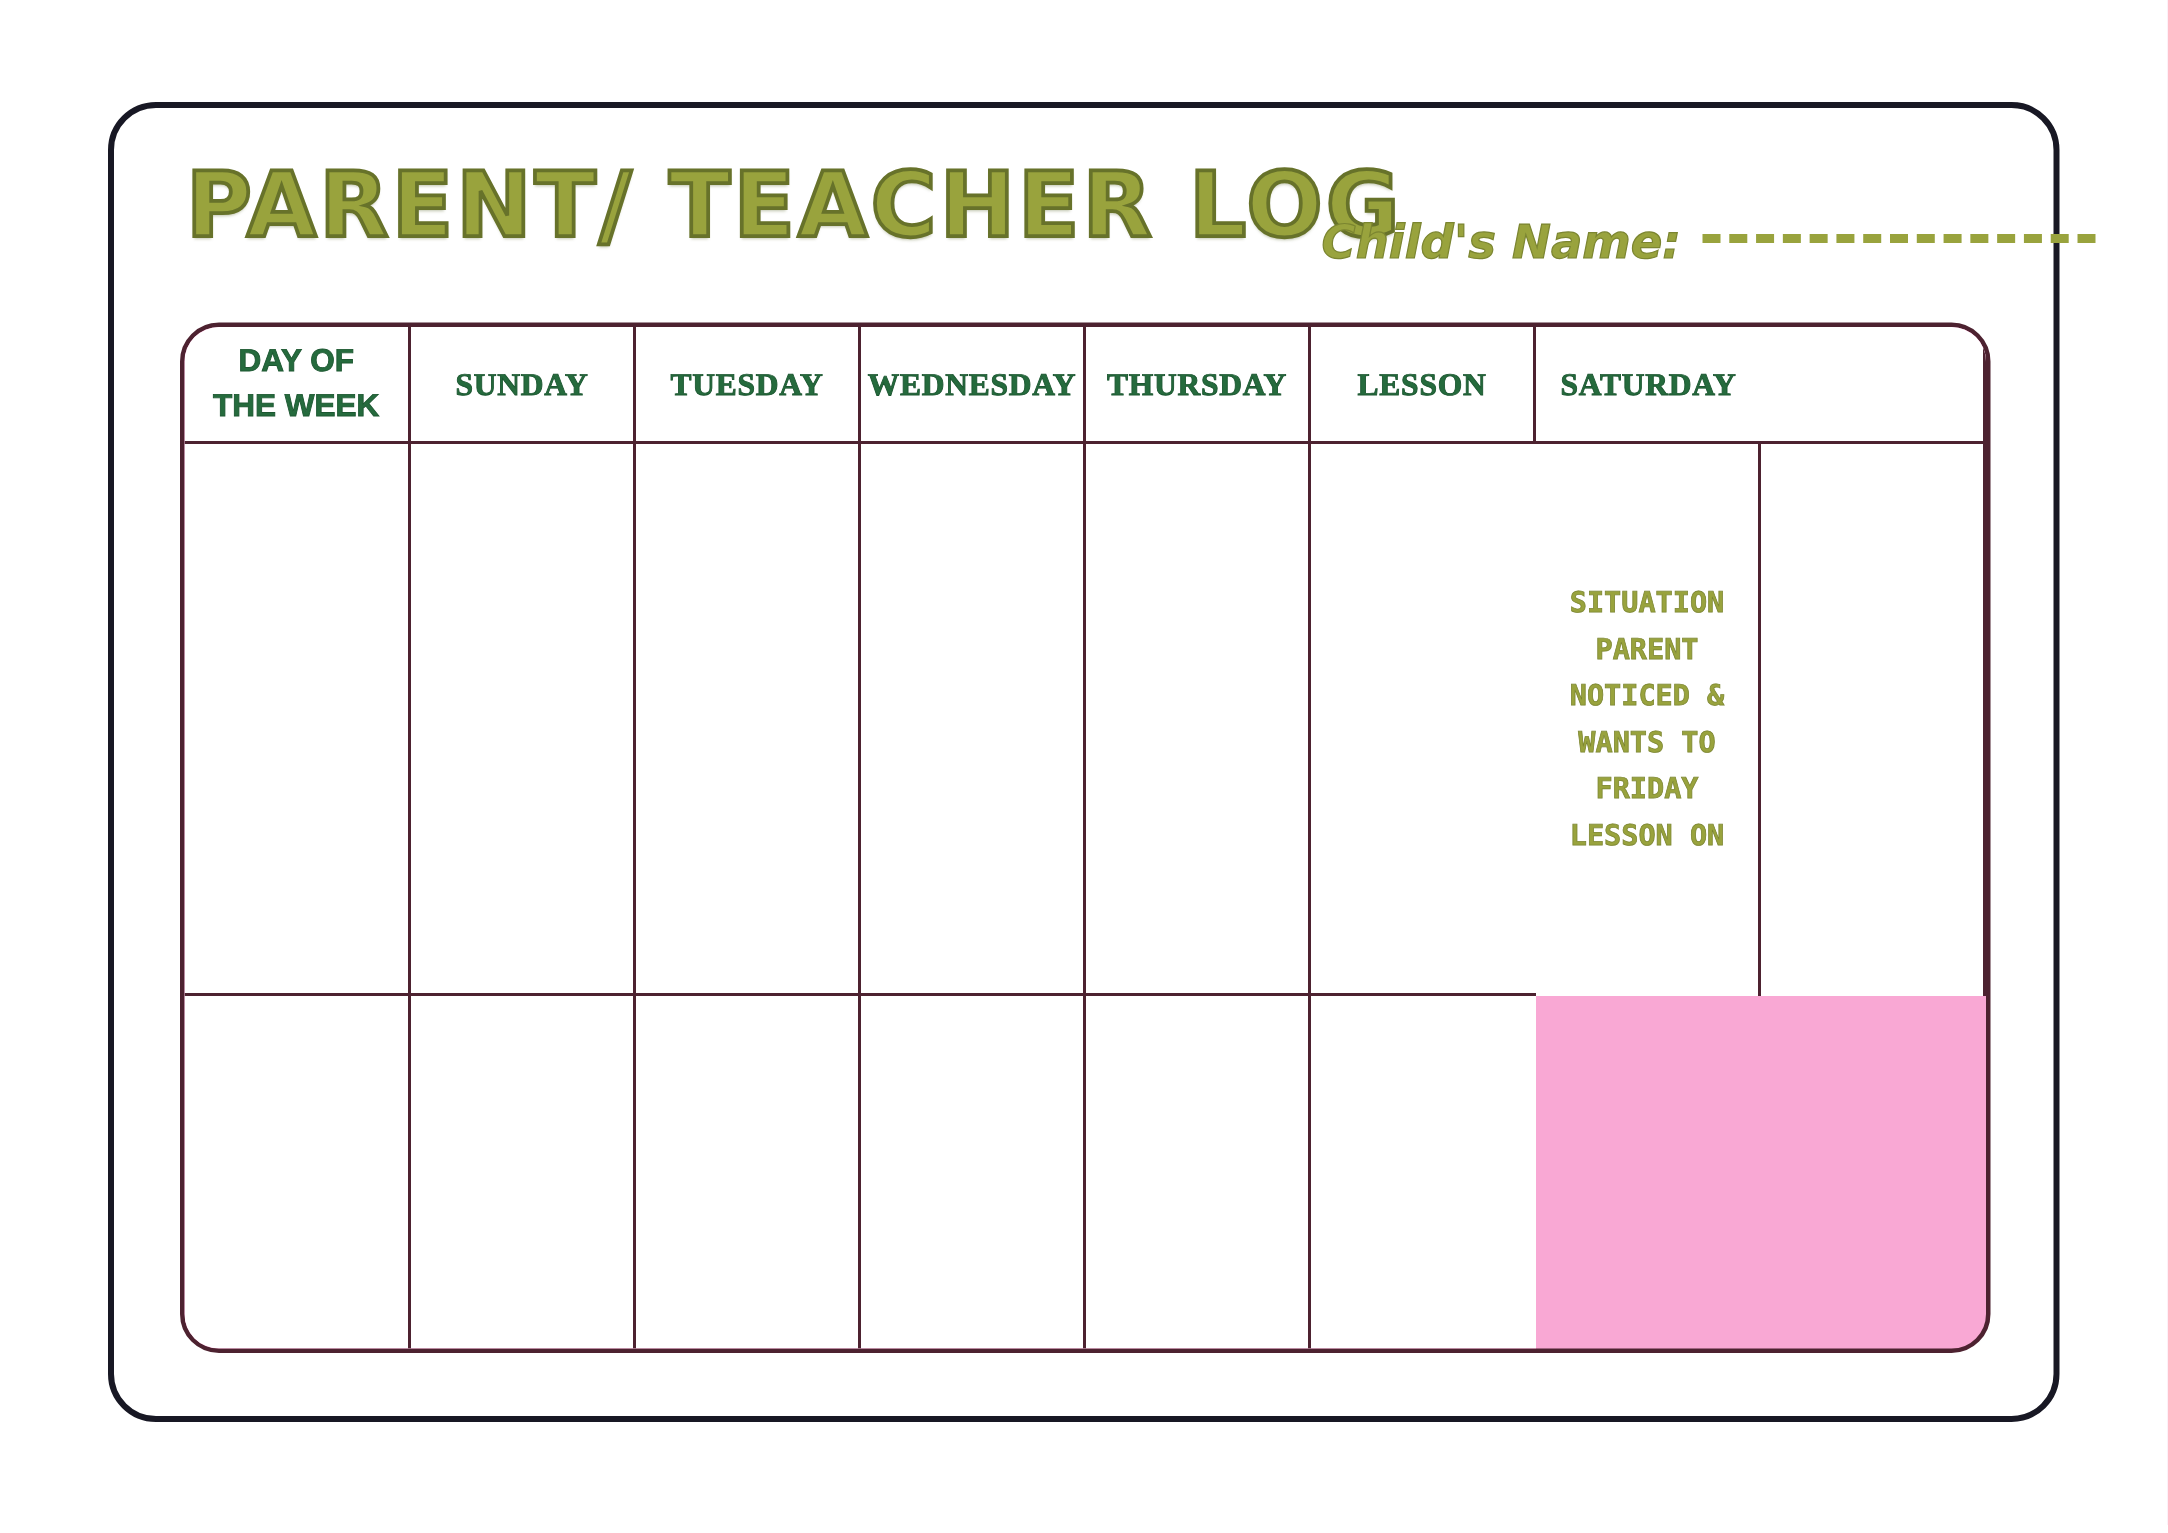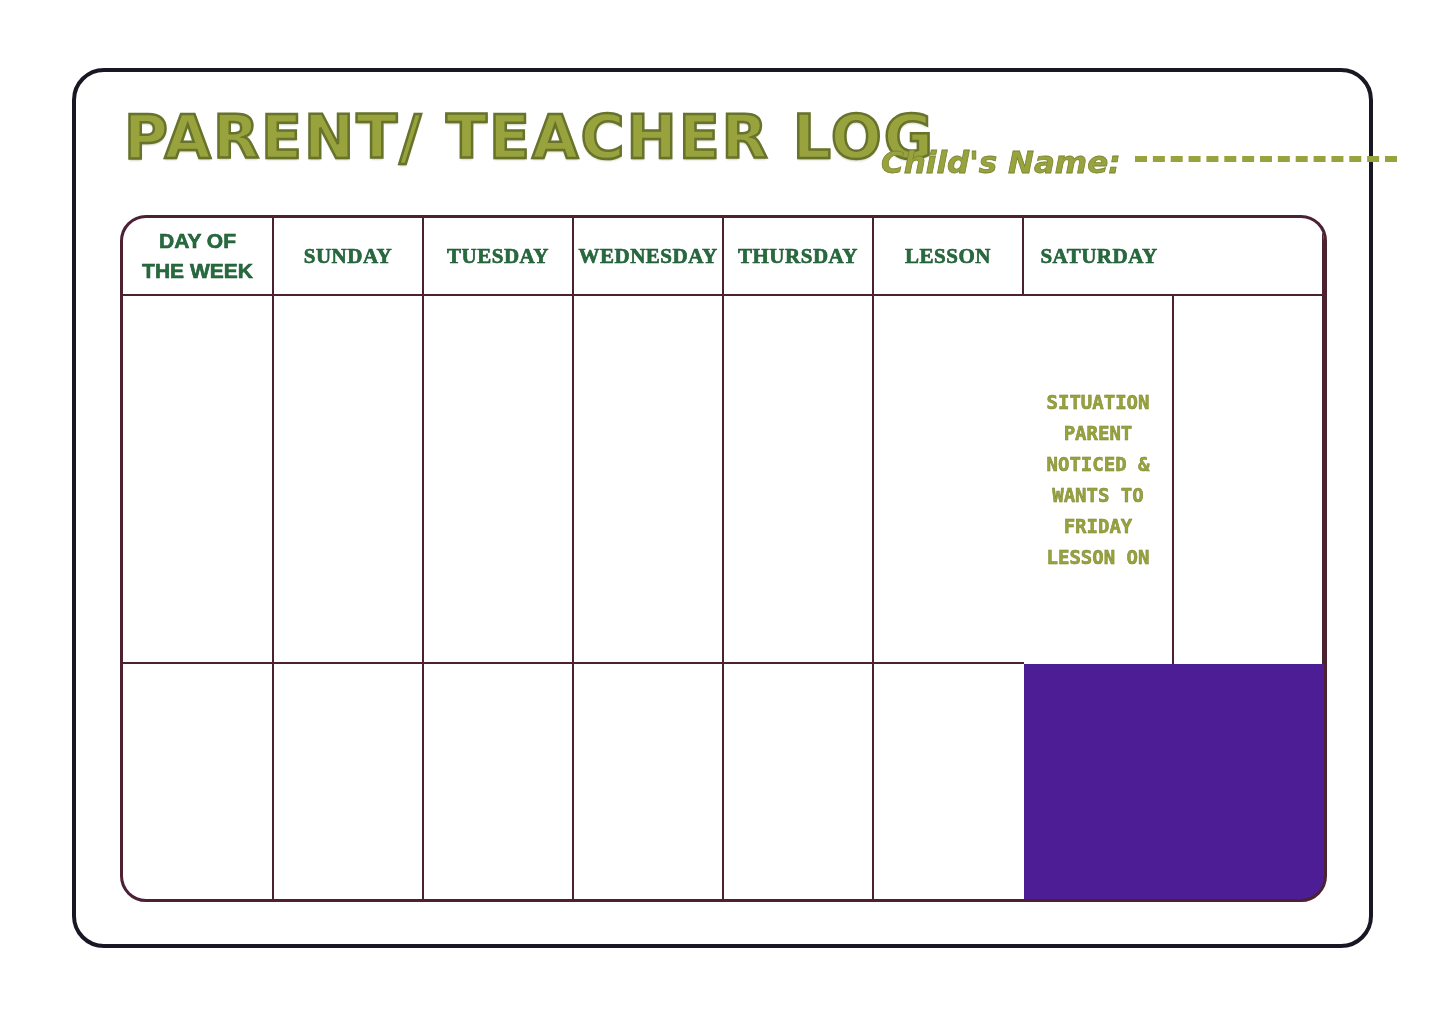--- a/index.html
+++ b/index.html
@@ -71,21 +71,21 @@
     left: 44px;
     top: 143px;
     width: 1201px;
     height: 681px;
     border: 3px solid #4d2230;
     border-radius: 26px;
     overflow: hidden;
     display: grid;
     grid-template-columns: 151px repeat(7, 1fr);
     grid-template-rows: 78px 368px 1fr;
-    background: #4c1d95;
+    background: #f9a8d4;
   }
   .cell {
     border-right: 2px solid #4d2230;
     border-bottom: 2px solid #4d2230;
     display: flex;
     flex-direction: column;
     align-items: center;
     justify-content: center;
     text-align: center;
     background: #ffffff;

